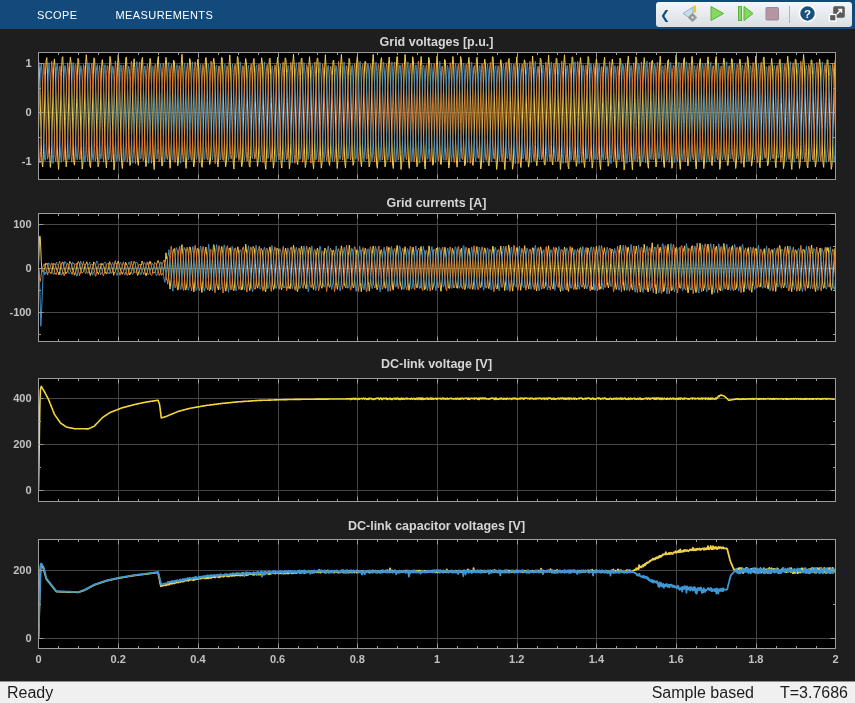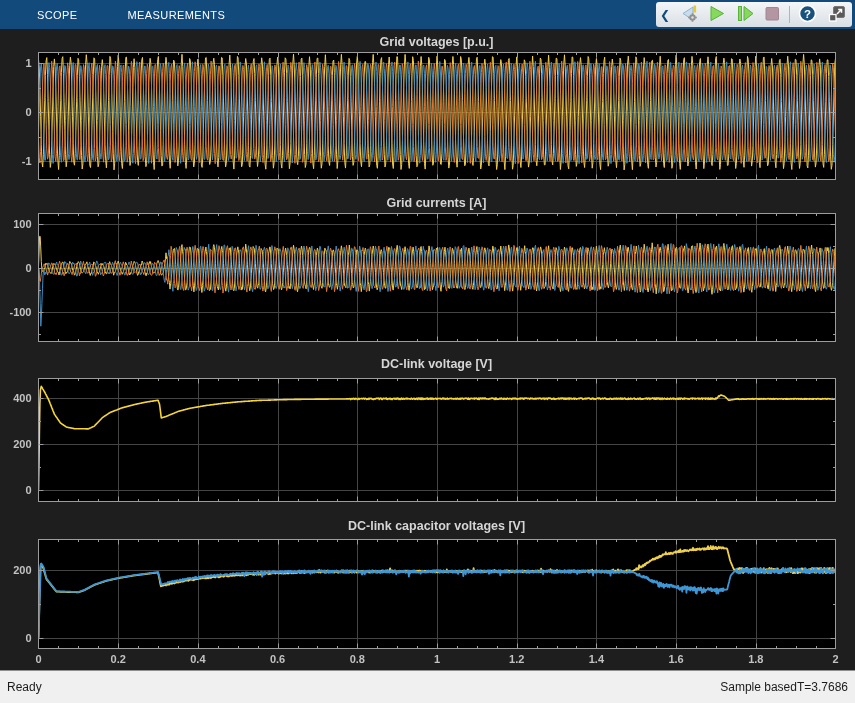--- a/index.html
+++ b/index.html
@@ -12,21 +12,21 @@
   
   .toolbar{
     position:absolute;top:0;left:0;right:0;height:29px;
     background:#114A7B;display:flex;align-items:center;
   }
   .tab{
     color:#FFFFFF;font-size:11px;font-weight:400;letter-spacing:.4px;
     height:100%;display:inline-flex;align-items:center;cursor:default;
   }
   .tab-scope{margin-left:37px;}
-  .tab-measurements{margin-left:50px;}
+  .tab-measurements{margin-left:38px;}
   .toolbar-actions{
     position:absolute;right:3px;top:2px;height:25px;
     background:linear-gradient(#f4f6f8,#d9dfe4);
     border-radius:3px;display:flex;align-items:center;
     padding:0 6px 0 4px;gap:6px;
   }
   .chevron{color:#114A7B;font-size:12px;font-weight:700;margin-right:1px;}
   .tbtn{
     background:transparent;border:none;padding:0;margin:0;
     width:22px;height:22px;display:flex;align-items:center;justify-content:center;
@@ -35,26 +35,26 @@
   
   .panel{position:absolute;left:0;width:855px;background:#1E1E1E;}
   .panel.sep{border-bottom:1px solid #3A3A3A;}
   .plot-title{
     position:absolute;top:6px;left:38px;width:797px;text-align:center;
     color:#D6D6D6;font-size:12.5px;font-weight:700;
   }
   .plot-svg{position:absolute;left:0;top:0;}
   
   .statusbar{
-    position:absolute;left:0;right:0;bottom:0;height:33px;box-sizing:border-box;
+    position:absolute;left:0;right:0;bottom:0;height:22px;box-sizing:border-box;
     background:#F0F0F0;border-top:1px solid #8F8F8F;
     display:flex;align-items:center;padding:0 7px;
-    color:#1c1c1c;font-size:12px;
+    color:#1c1c1c;font-size:16px;
   }
-  .status-right{margin-left:auto;display:flex;align-items:flex-end;}
+  .status-right{margin-left:auto;display:flex;gap:26px;align-items:flex-end;}
 </style>
 </head>
 <body>
 
 <div class="window">
 
   <div class="toolbar">
     <div class="tab tab-scope">SCOPE</div>
     <div class="tab tab-measurements">MEASUREMENTS</div>
 

